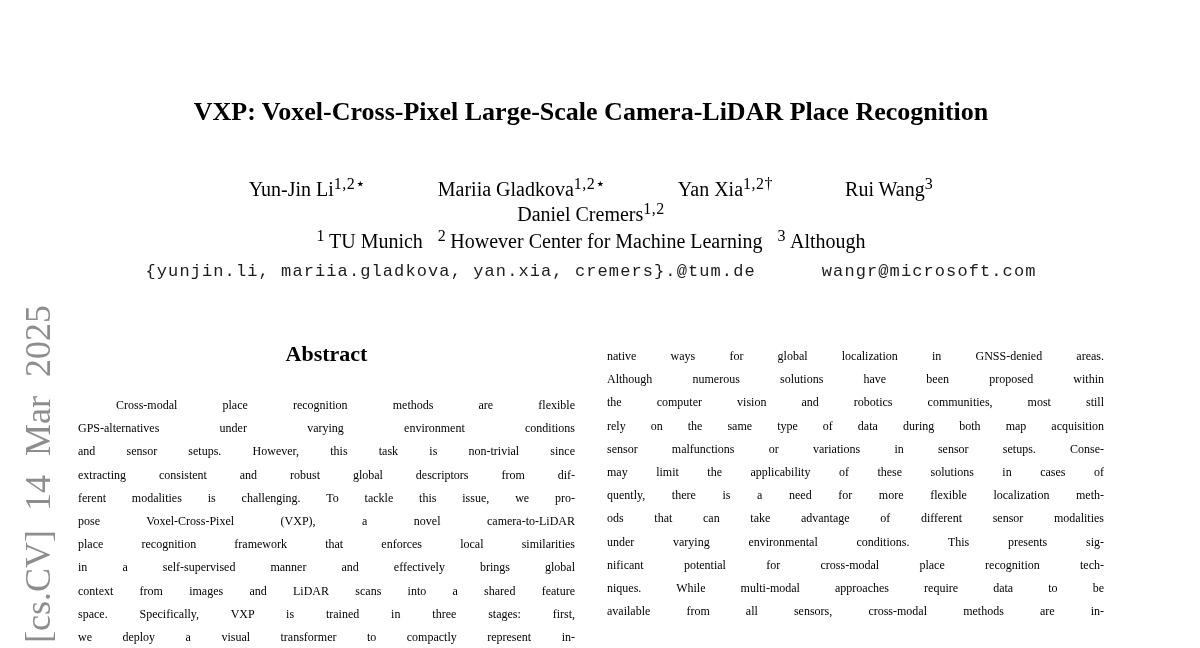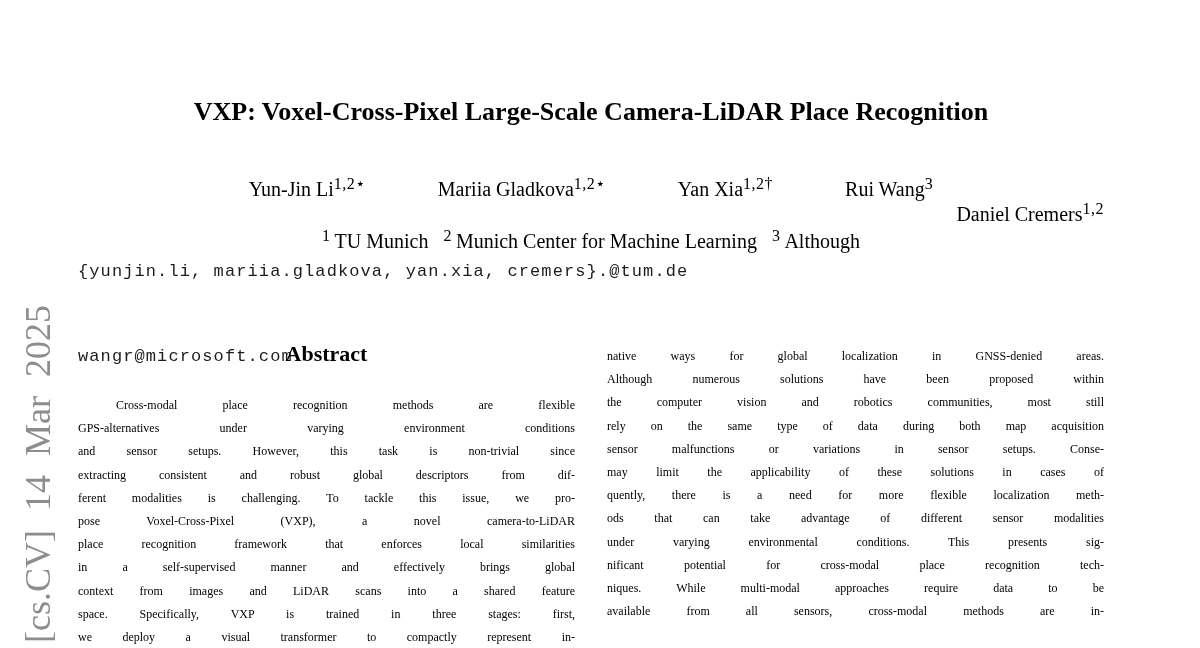--- a/index.html
+++ b/index.html
@@ -51,21 +51,21 @@
     position: absolute;
     left: 0;
     width: 100%;
     display: flex;
     justify-content: center;
     gap: 72px;
     font-size: 20px;
     white-space: nowrap;
   }
   .authors-row-1 { top: 177px; }
-  .authors-row-2 { top: 202px; gap: 0; justify-content: flex-end; }
+  .authors-row-2 { top: 202px; gap: 0; }
   .sup {
     font-size: 16px;
     position: relative;
     top: -7px;
     letter-spacing: 0.5px;
   }
   .affil-line {
     position: absolute;
     top: 229px;
     left: 0;
@@ -82,21 +82,20 @@
     left: 0;
     width: 100%;
     display: flex;
     justify-content: center;
     gap: 66px;
     font-family: "Liberation Mono", "DejaVu Sans Mono", monospace;
     font-size: 17px;
     letter-spacing: 1.1px;
     color: #1c1c1c;
     white-space: nowrap;
-    flex-direction: column;
   }
   .columns {
     position: absolute;
     top: 338px;
     left: 0;
     display: flex;
     gap: 32px;
   }
   .col { width: 497px; }
   .col-right { padding-top: 6px; }
@@ -133,21 +132,21 @@
       <span class="author"><span>Yan Xia</span><span class="sup">1,2†</span></span>
       <span class="author"><span>Rui Wang</span><span class="sup">3</span></span>
     </div>
 
     <div class="authors-row authors-row-2">
       <span class="author"><span>Daniel Cremers</span><span class="sup">1,2</span></span>
     </div>
 
     <div class="affil-line">
       <span class="affil-seg"><span class="sup">1</span><span class="affil-text">TU Munich</span></span>
-      <span class="affil-seg"><span class="sup">2</span><span class="affil-text">Munich Center for Machine Learning</span></span>
+      <span class="affil-seg"><span class="sup">2</span><span class="affil-text">However Center for Machine Learning</span></span>
       <span class="affil-seg"><span class="sup">3</span><span class="affil-text">Although</span></span>
     </div>
 
     <div class="email-line">
       <span>{yunjin.li, mariia.gladkova, yan.xia, cremers}.@tum.de</span>
       <span>wangr@microsoft.com</span>
     </div>
 
     <div class="columns">
 

